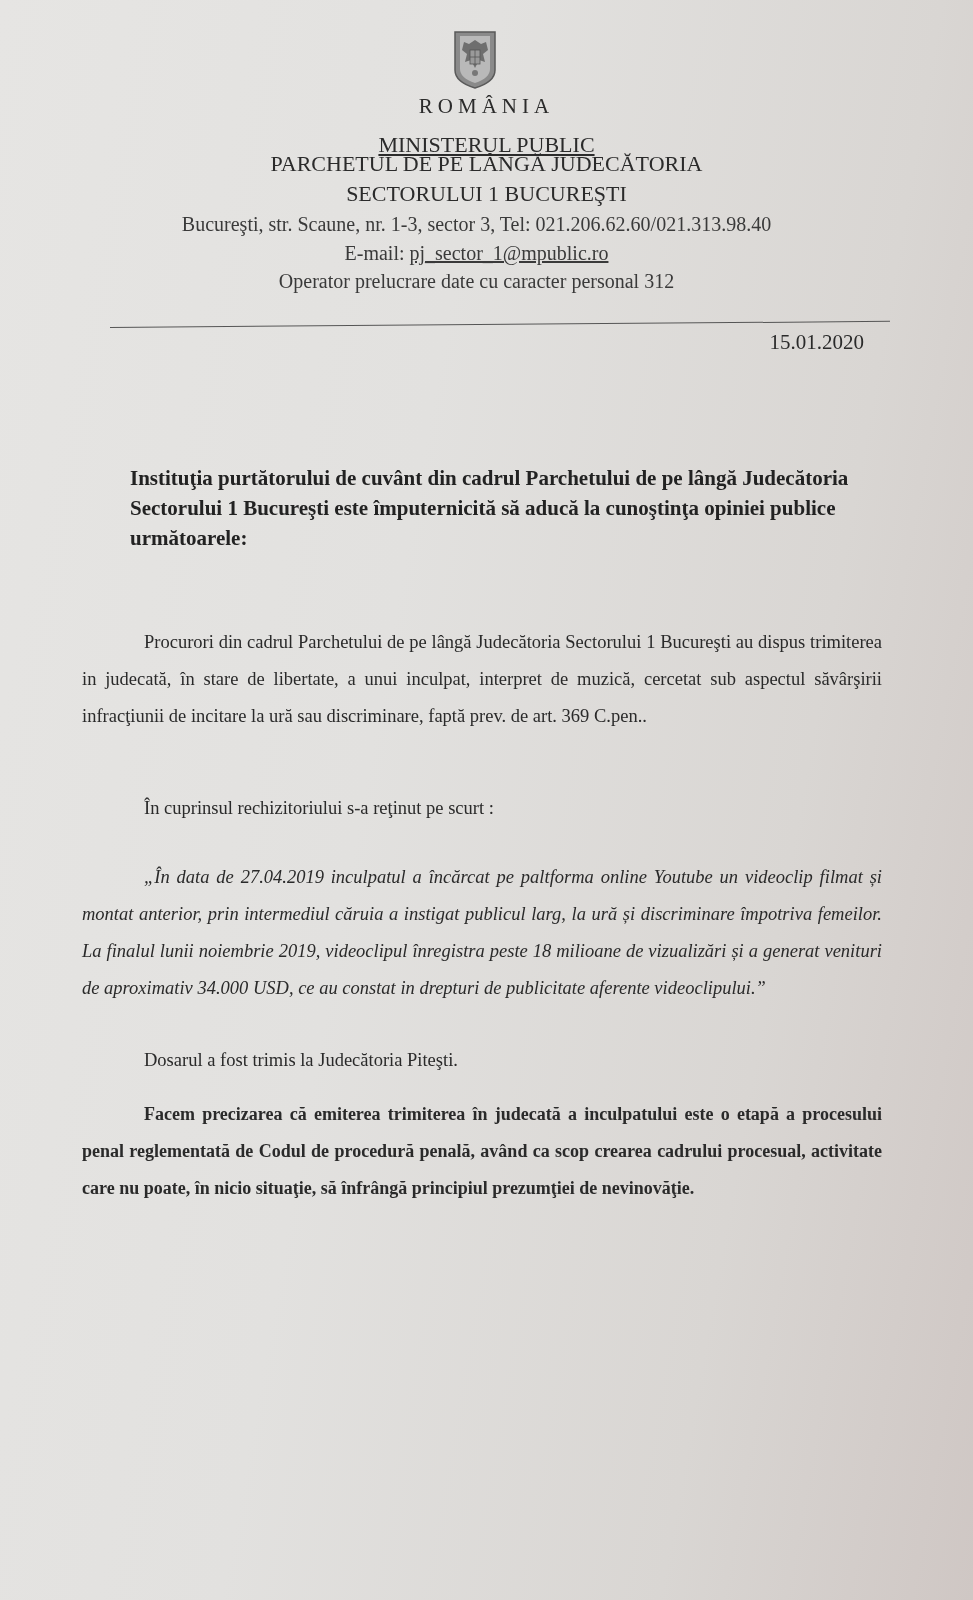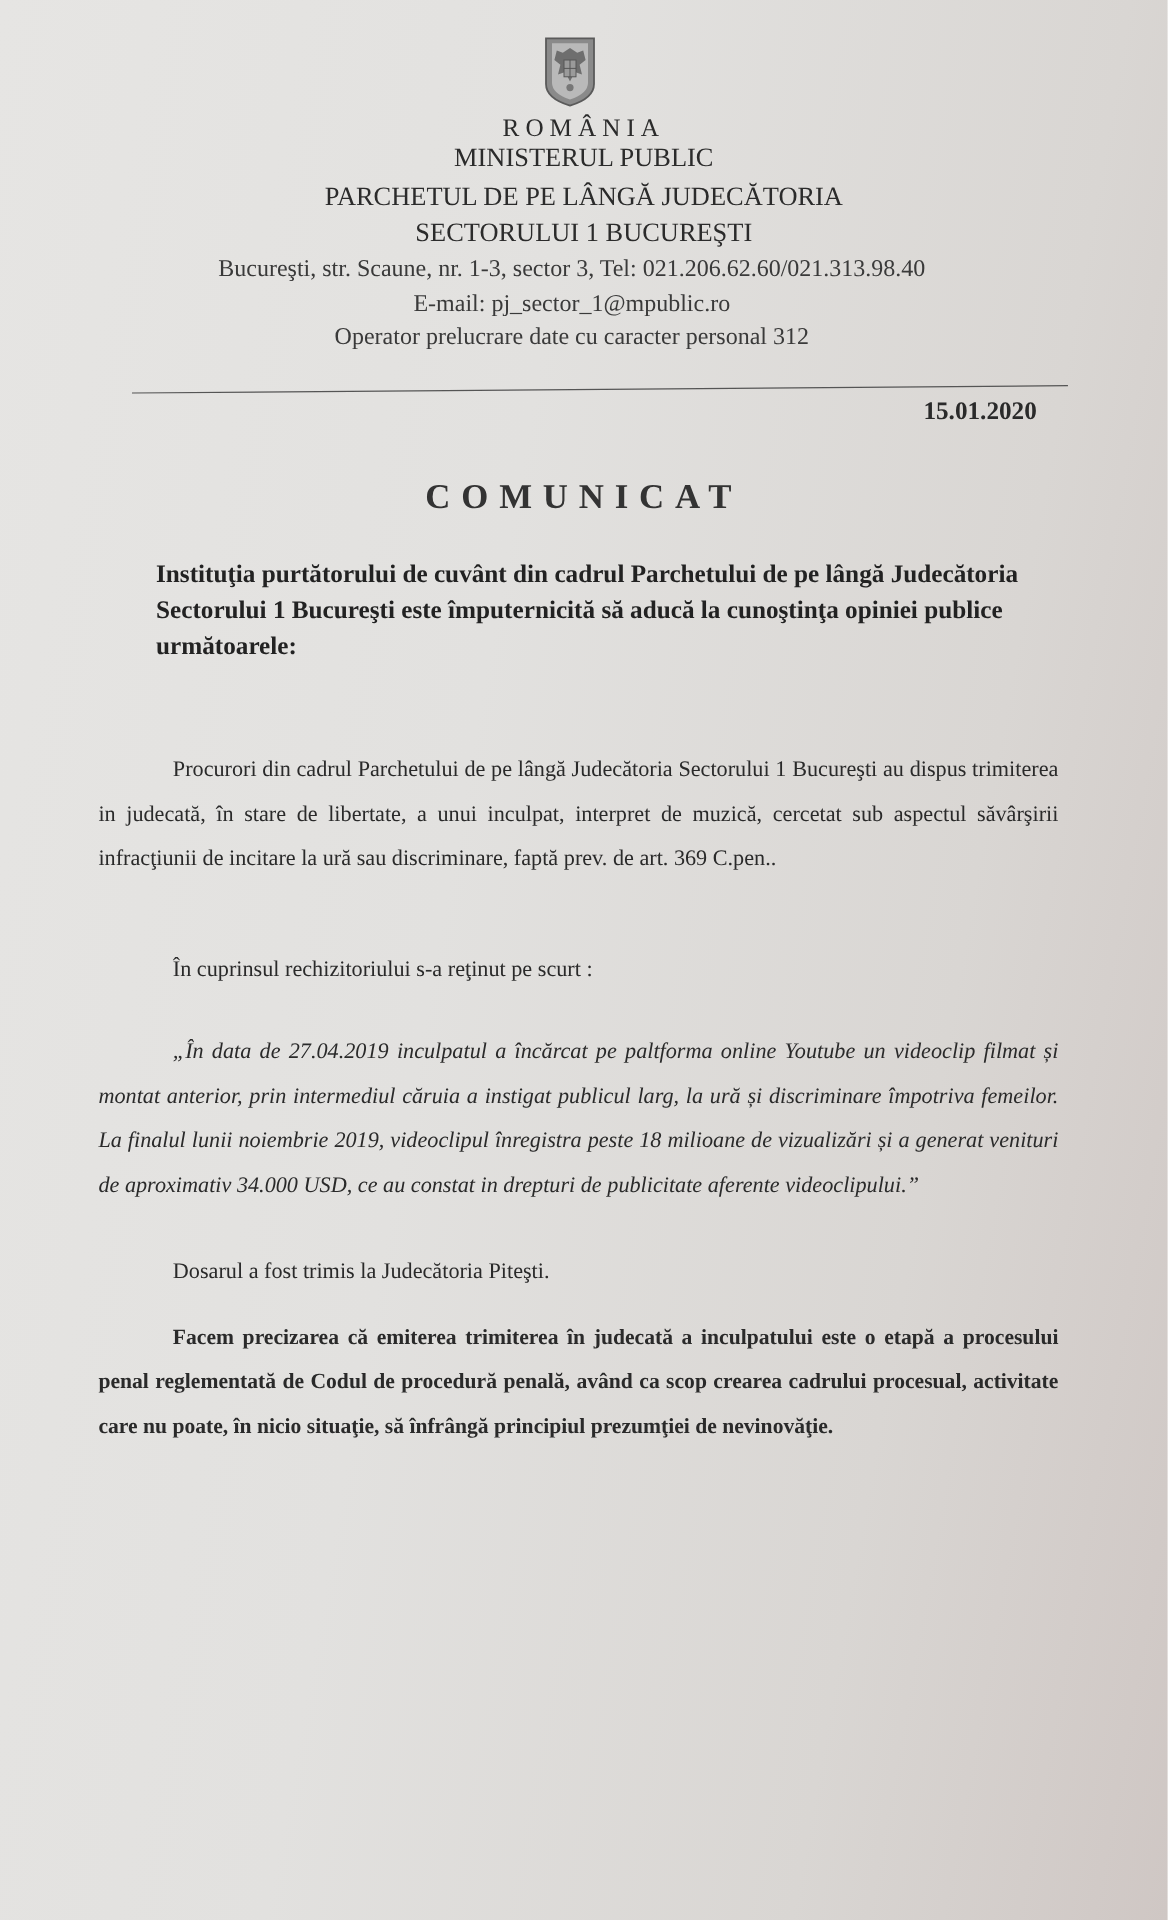--- a/index.html
+++ b/index.html
@@ -32,22 +32,23 @@
       color: #2b2b2b;
       white-space: nowrap;
     }
     .hdr.country {
       top: 94px;
       font-size: 21px;
       letter-spacing: 5px;
       font-weight: normal;
     }
     .hdr.ministry {
-      top: 118px;
+      top: 132px;
       font-size: 22px;
+      text-decoration: underline;
     }
     .hdr.parchet1 {
       top: 151px;
       font-size: 22px;
     }
     .hdr.parchet2 {
       top: 181px;
       font-size: 22px;
     }
     .hdr.address {
@@ -57,41 +58,42 @@
       left: -10px;
     }
     .hdr.email {
       top: 242px;
       font-size: 20px;
       color: #3a3a3a;
       left: -10px;
     }
     .hdr.email a {
       color: #3a3a3a;
+      text-decoration: underline;
       text-align: center;
     }
     .hdr.operator {
       top: 270px;
       font-size: 20px;
       color: #3a3a3a;
       left: -10px;
     }
     .rule {
       position: absolute;
       left: 110px; top: 327px;
       width: 780px; height: 0;
       border-top: 1.5px solid #555;
       transform: rotate(-0.45deg);
       transform-origin: left center;
     }
     .date {
       position: absolute;
       right: 100px; top: 330px;
       font-size: 21px;
-      font-weight: bold;
+      font-weight: normal;
       color: #2a2a2a;
       margin-left: 29px;
     }
     .title {
       position: absolute;
       left: 0; width: 973px;
       top: 398px;
       text-align: center;
       font-size: 29px;
       letter-spacing: 9px;
@@ -150,21 +152,20 @@
   <div class="hdr address">Bucureşti, str. Scaune, nr. 1-3, sector 3, Tel: 021.206.62.60/021.313.98.40</div>
   <div class="hdr email">
     <span>E-mail: </span><a>pj_sector_1@mpublic.ro</a>
   </div>
   <div class="hdr operator">Operator prelucrare date cu caracter personal 312</div>
 
   <div class="rule"></div>
 
   <div class="date">15.01.2020</div>
 
-  <div class="title">COMUNICAT</div>
 
   <div class="intro">Instituţia purtătorului de cuvânt din cadrul Parchetului de pe lângă Judecătoria Sectorului 1 Bucureşti  este împuternicită să aducă la cunoştinţa opiniei publice următoarele:</div>
 
   <div class="body-text p1"><span class="indent"></span><span>Procurori din cadrul Parchetului de pe lângă Judecătoria Sectorului 1 Bucureşti au dispus trimiterea in judecată, în stare de libertate, a unui inculpat, interpret de muzică, cercetat sub aspectul săvârşirii infracţiunii de incitare la ură sau discriminare, faptă prev. de art. 369 C.pen..</span></div>
 
   <div class="body-text p2"><span class="indent"></span><span>În cuprinsul rechizitoriului s-a reţinut pe scurt :</span></div>
 
   <div class="body-text p3"><span class="indent"></span><span>„În data de 27.04.2019 inculpatul a încărcat pe paltforma online Youtube un videoclip filmat și montat anterior, prin intermediul căruia a instigat publicul larg, la ură și discriminare împotriva femeilor. La finalul lunii noiembrie 2019, videoclipul înregistra peste 18 milioane de vizualizări și a generat venituri de aproximativ 34.000 USD, ce au constat in drepturi de publicitate aferente videoclipului.”</span></div>
 
   <div class="body-text p4"><span class="indent"></span><span>Dosarul a fost trimis la Judecătoria Piteşti.</span></div>

